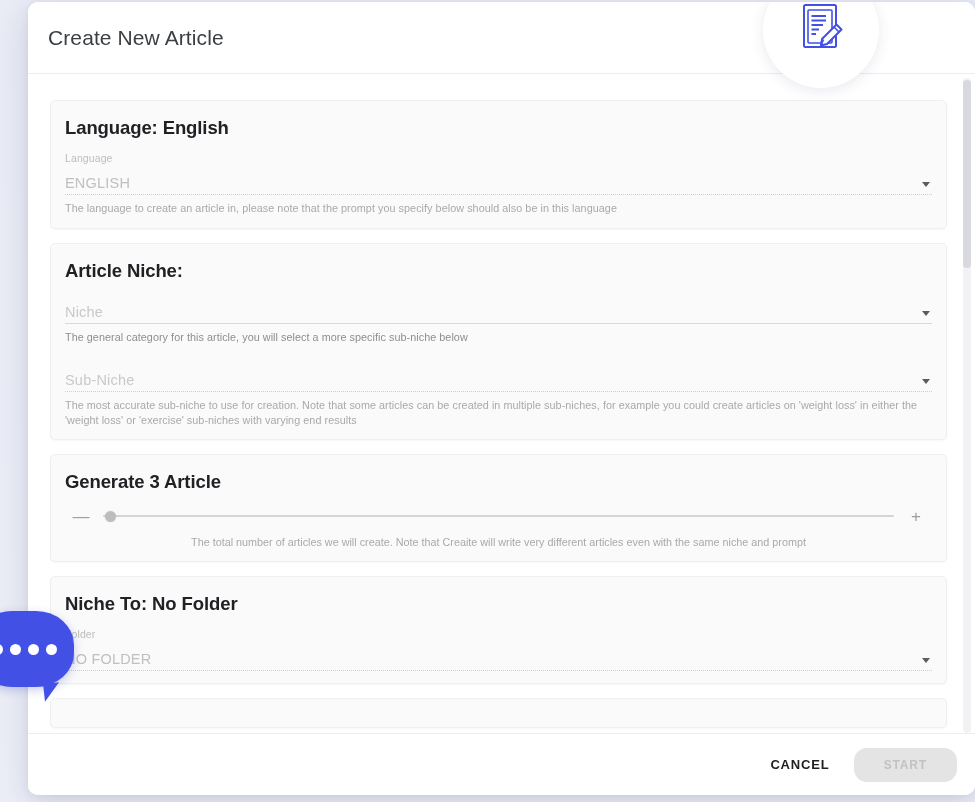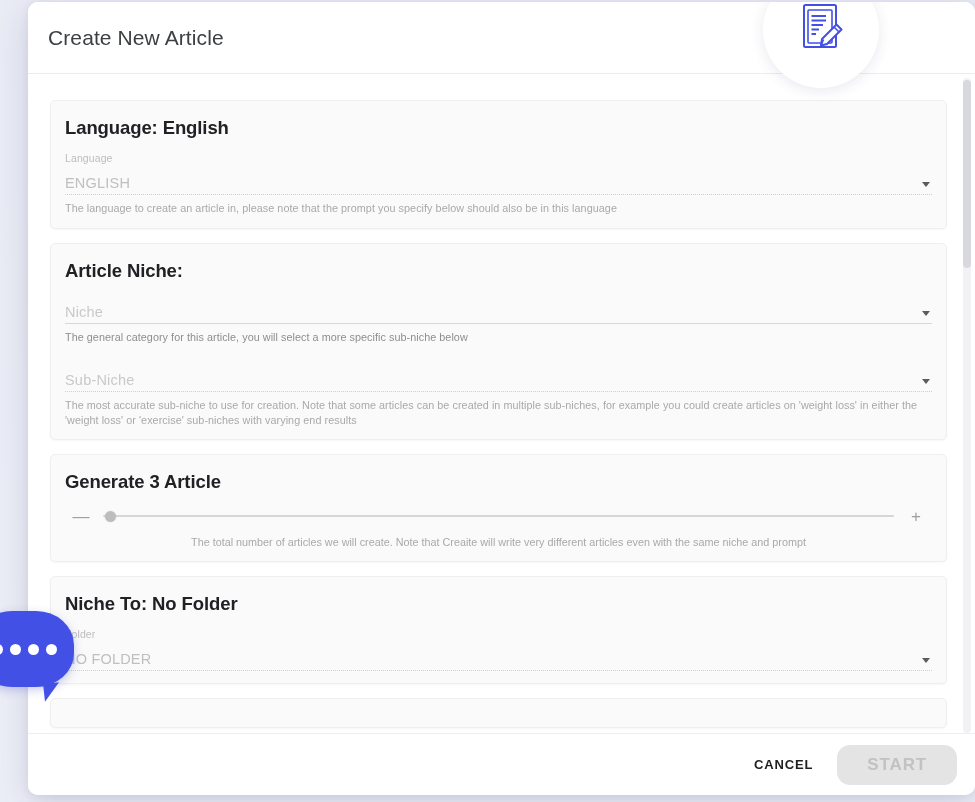--- a/index.html
+++ b/index.html
@@ -276,21 +276,21 @@
     color: #1f1f1f;
     background: transparent;
     border: none;
     padding: 9px 16px;
     border-radius: 4px;
     cursor: pointer;
     font-family: inherit;
   }
 
   .btn-disabled {
-    font-size: 17px;
+    font-size: 12px;
     font-weight: 700;
     letter-spacing: 0.85px;
     color: #c2c2c2;
     background: #e4e4e4;
     border: none;
     padding: 10px 30px;
     border-radius: 13px;
     font-family: inherit;
   }
 

